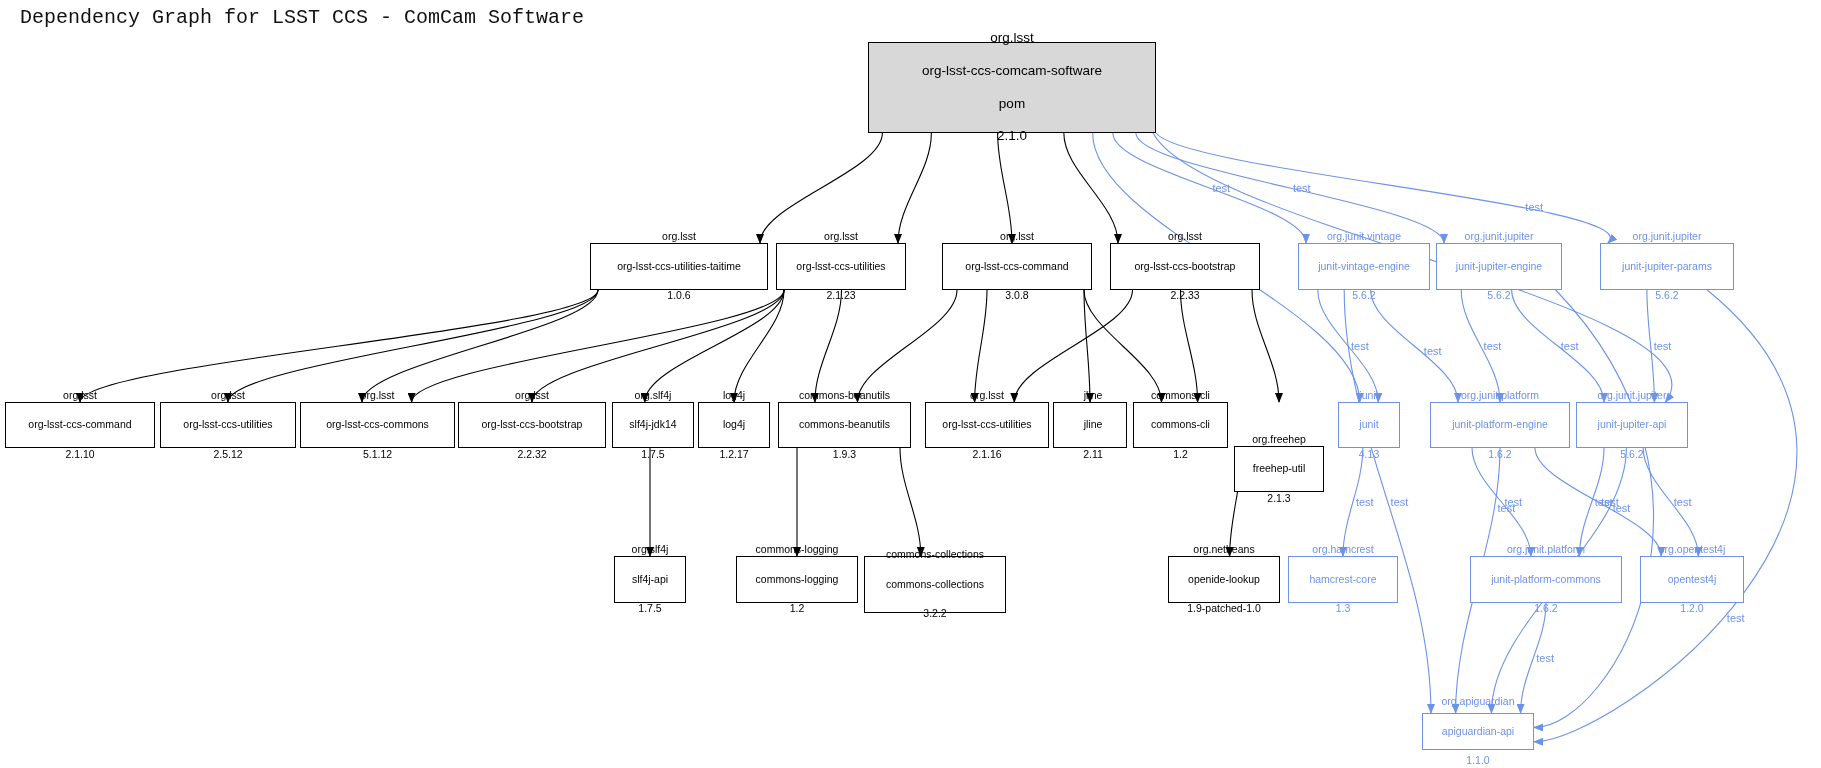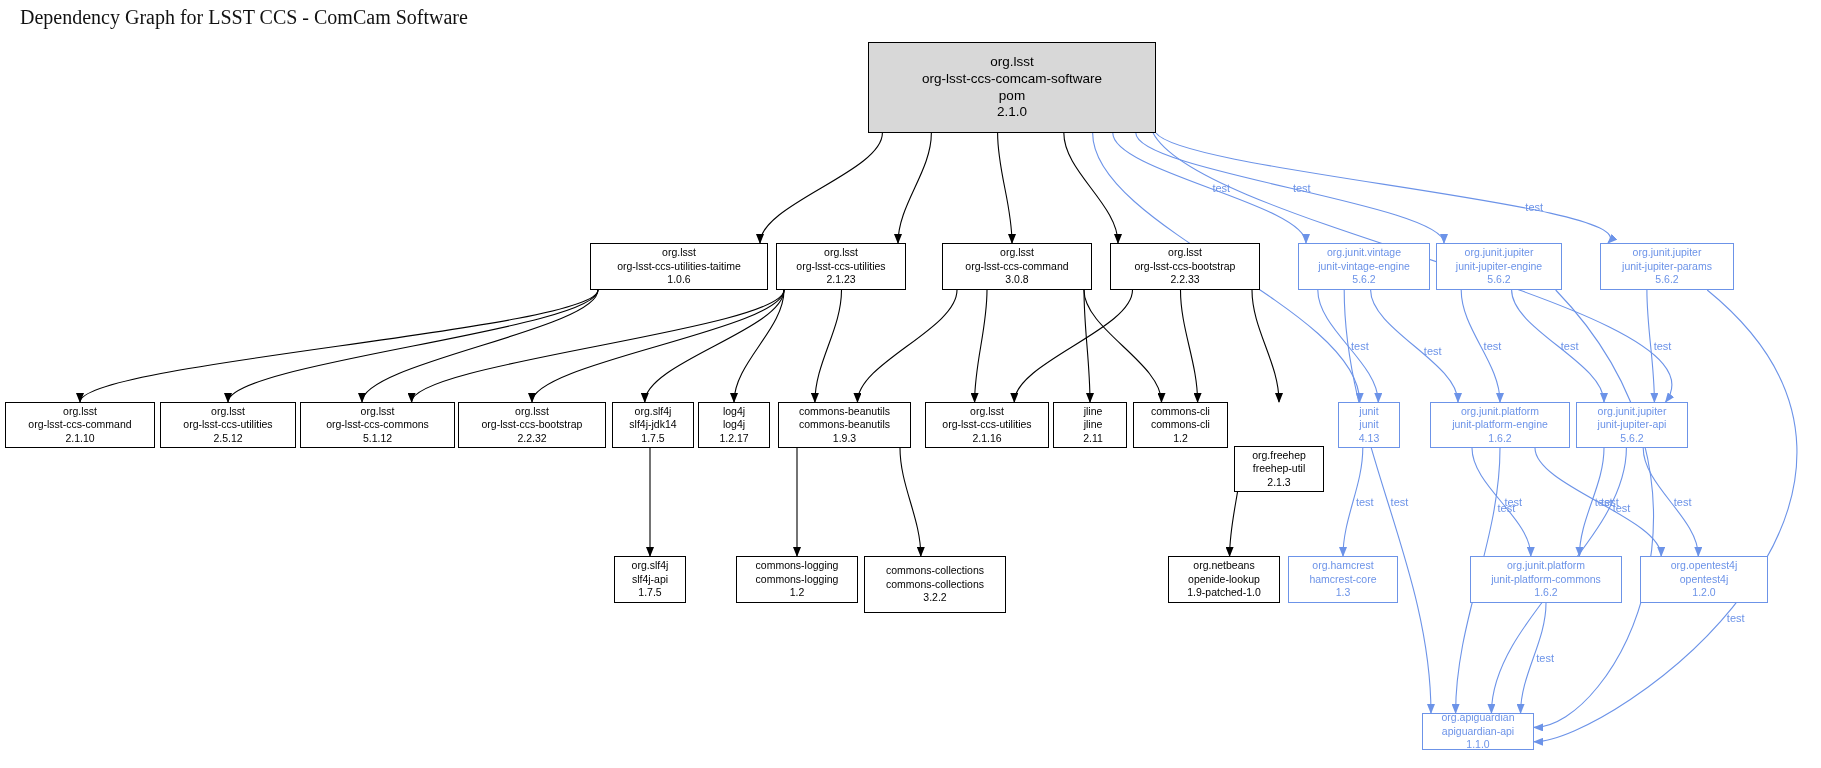--- a/index.html
+++ b/index.html
@@ -1,23 +1,23 @@
 <!DOCTYPE html>
 <html><head>
 <meta charset="utf-8">
 <style>
   html,body{margin:0;padding:0;background:#ffffff;}
   #canvas{position:relative;width:1821px;height:768px;background:#ffffff;overflow:hidden;
           font-family:"Liberation Sans","DejaVu Sans",sans-serif;}
-  #title{position:absolute;left:20px;top:6px;font-family:Liberation Serif, serif;
+  #title{position:absolute;left:20px;top:6px;font-family:Liberation Mono, monospace;
          font-size:20px;color:#111;white-space:nowrap;}
   #edges{position:absolute;left:0;top:0;width:1821px;height:768px;}
   .node{position:absolute;box-sizing:border-box;border:1px solid #000;background:#ffffff;
         display:flex;flex-direction:column;justify-content:center;align-items:center;
-        text-align:center;font-size:10.5px;line-height:1.3;color:#000;white-space:nowrap;}
+        text-align:center;font-size:10.5px;line-height:1.3;color:#000;white-space:nowrap;gap:16px;}
   .node.blue{border-color:#6c93e8;color:#6c93e8;}
   .node.root{background:#d8d8d8;border:1px solid #000;font-size:13.5px;line-height:1.25;font-weight:400;}
   .edge-label{font-size:11px;fill:#6c93e8;font-family:"Liberation Sans","DejaVu Sans",sans-serif;}
 </style>
 </head>
 <body>
 
 <div id="canvas">
   <div id="title">Dependency Graph for LSST CCS - ComCam Software</div>
   <svg id="edges" width="1821" height="768" viewBox="0 0 1821 768">
@@ -234,21 +234,21 @@
       <div class="node blue" style="left: 1288px; top: 556px; width: 110px; height: 47px;">
         <span>org.hamcrest</span>
         <span>hamcrest-core</span>
         <span>1.3</span>
       </div>
       <div class="node blue" style="left: 1470px; top: 556px; width: 152px; height: 47px;">
         <span>org.junit.platform</span>
         <span>junit-platform-commons</span>
         <span>1.6.2</span>
       </div>
-      <div class="node blue" style="left: 1640px; top: 556px; width: 128px; height: 47px;">
+      <div class="node blue" style="left: 1640px; top: 556px; width: 104px; height: 47px;">
         <span>org.opentest4j</span>
         <span>opentest4j</span>
         <span>1.2.0</span>
       </div>
       <div class="node blue" style="left: 1422px; top: 713px; width: 112px; height: 37px;">
         <span>org.apiguardian</span>
         <span>apiguardian-api</span>
         <span>1.1.0</span>
       </div>
     </div>

